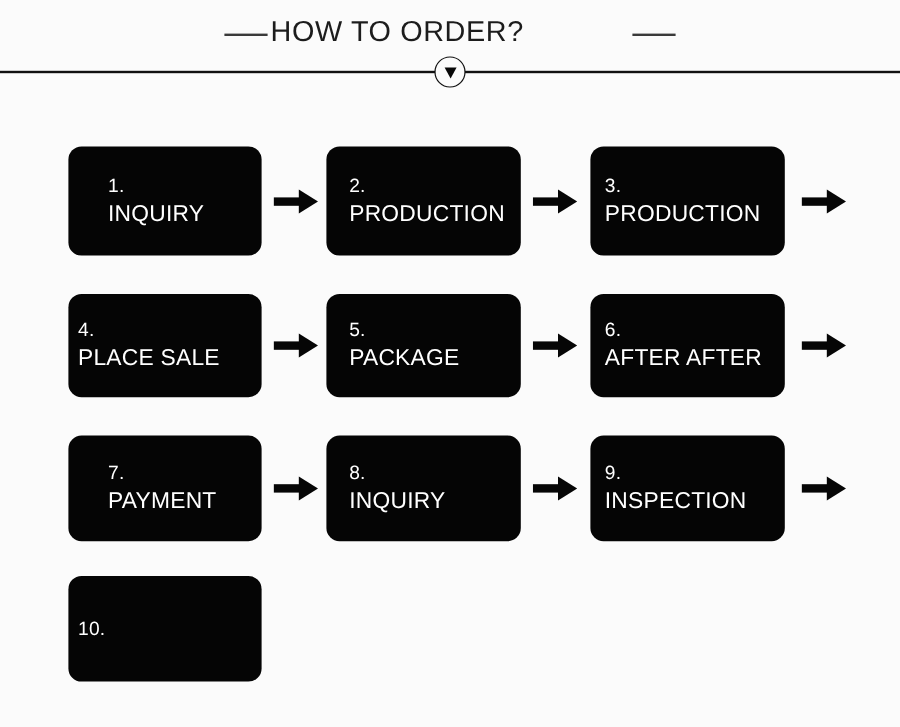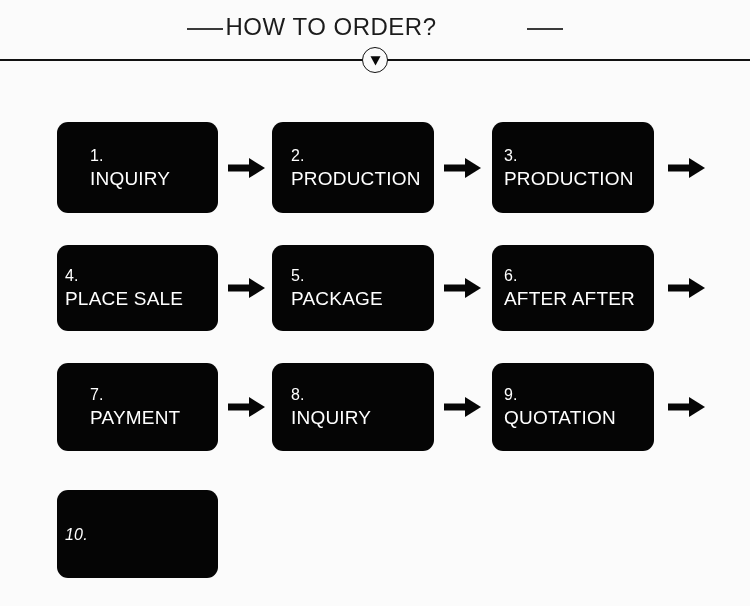--- a/index.html
+++ b/index.html
@@ -78,21 +78,21 @@
     height: 531px;
   }
   .flow-row {
     position: absolute;
     left: 0;
     width: 750px;
   }
   #flow-row-0 { top: 47px;  height: 91px; }
   #flow-row-1 { top: 170px; height: 86px; }
   #flow-row-2 { top: 288px; height: 88px; }
-  #flow-row-3 { top: 415px; height: 88px; font-style: italic; }
+  #flow-row-3 { top: 405px; height: 88px; }
 
   .step-box {
     position: absolute;
     top: 0;
     height: 100%;
     background: #050505;
     border-radius: 11px;
     box-sizing: border-box;
     display: flex;
     flex-direction: column;
@@ -246,21 +246,21 @@
     </div>
     <div class="flow-arrow arrow-after-1">
       <svg width="38" height="22" viewBox="0 0 38 22" aria-hidden="true">
         <rect x="0" y="7.5" width="24" height="7" fill="#060606"></rect>
         <polygon points="21,1 37,11 21,21" fill="#060606"></polygon>
       </svg>
     </div>
 
     <div class="step-box col-2 tight">
       <span class="step-number">9.</span>
-      <span class="step-label">QUOTATION</span>
+      <span class="step-label">INSPECTION</span>
     </div>
     <div class="flow-arrow arrow-after-2">
       <svg width="38" height="22" viewBox="0 0 38 22" aria-hidden="true">
         <rect x="0" y="7.5" width="24" height="7" fill="#060606"></rect>
         <polygon points="21,1 37,11 21,21" fill="#060606"></polygon>
       </svg>
     </div>
   </div>
 
   <div class="flow-row" id="flow-row-3">

